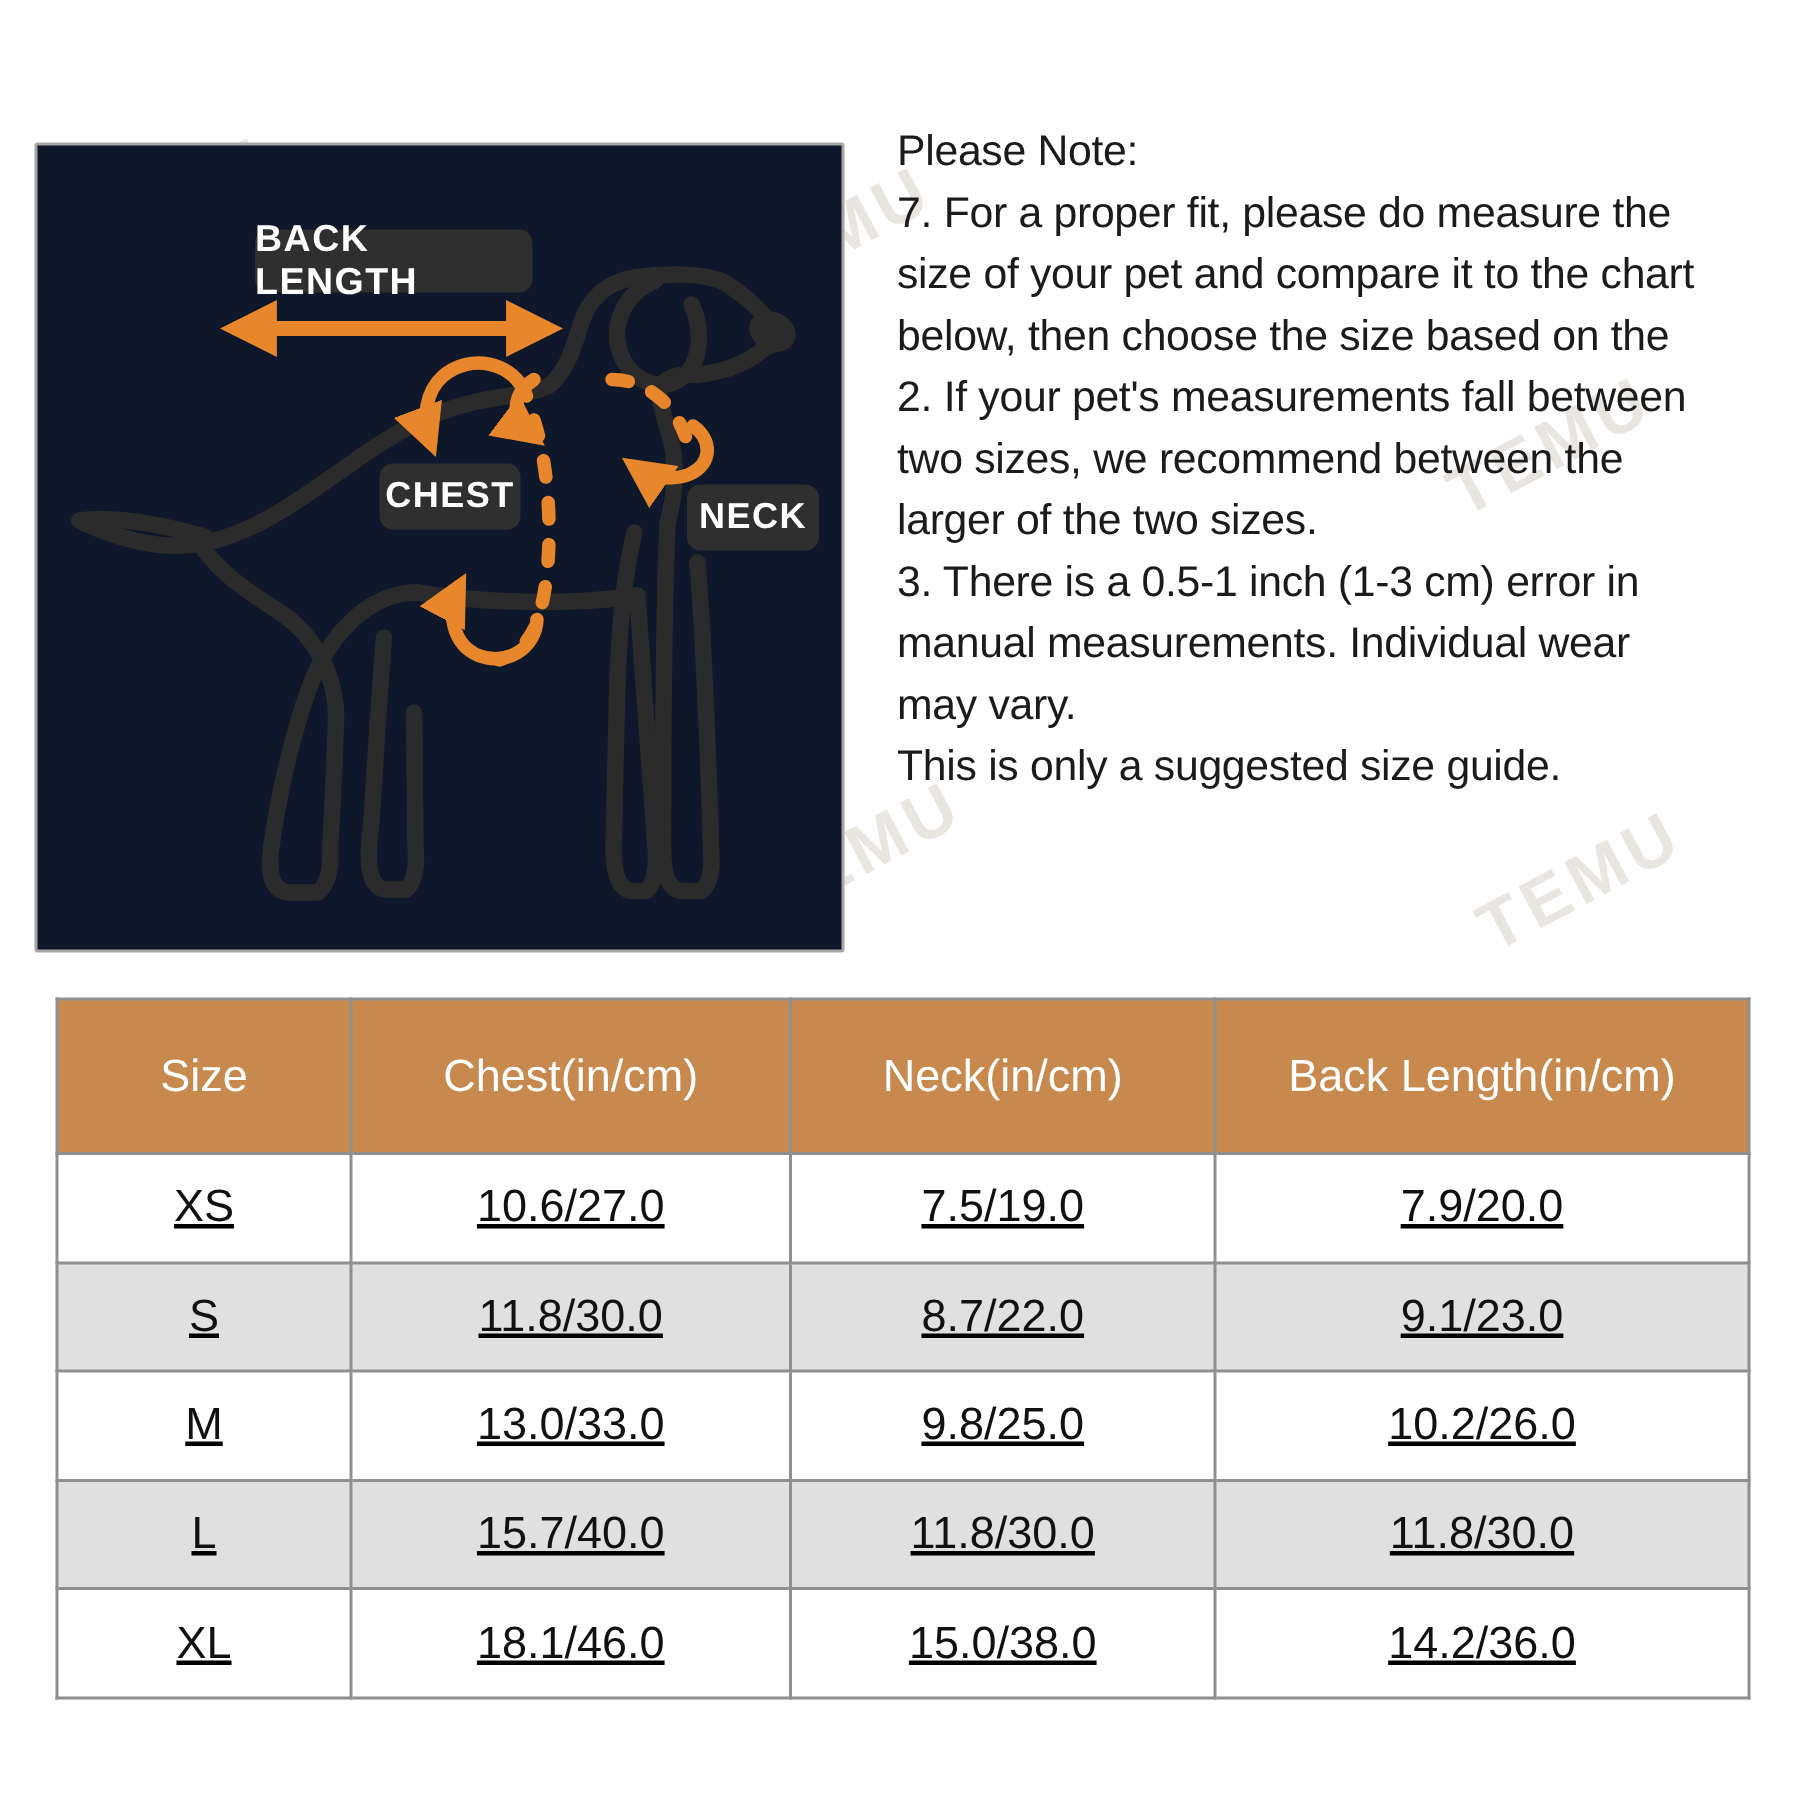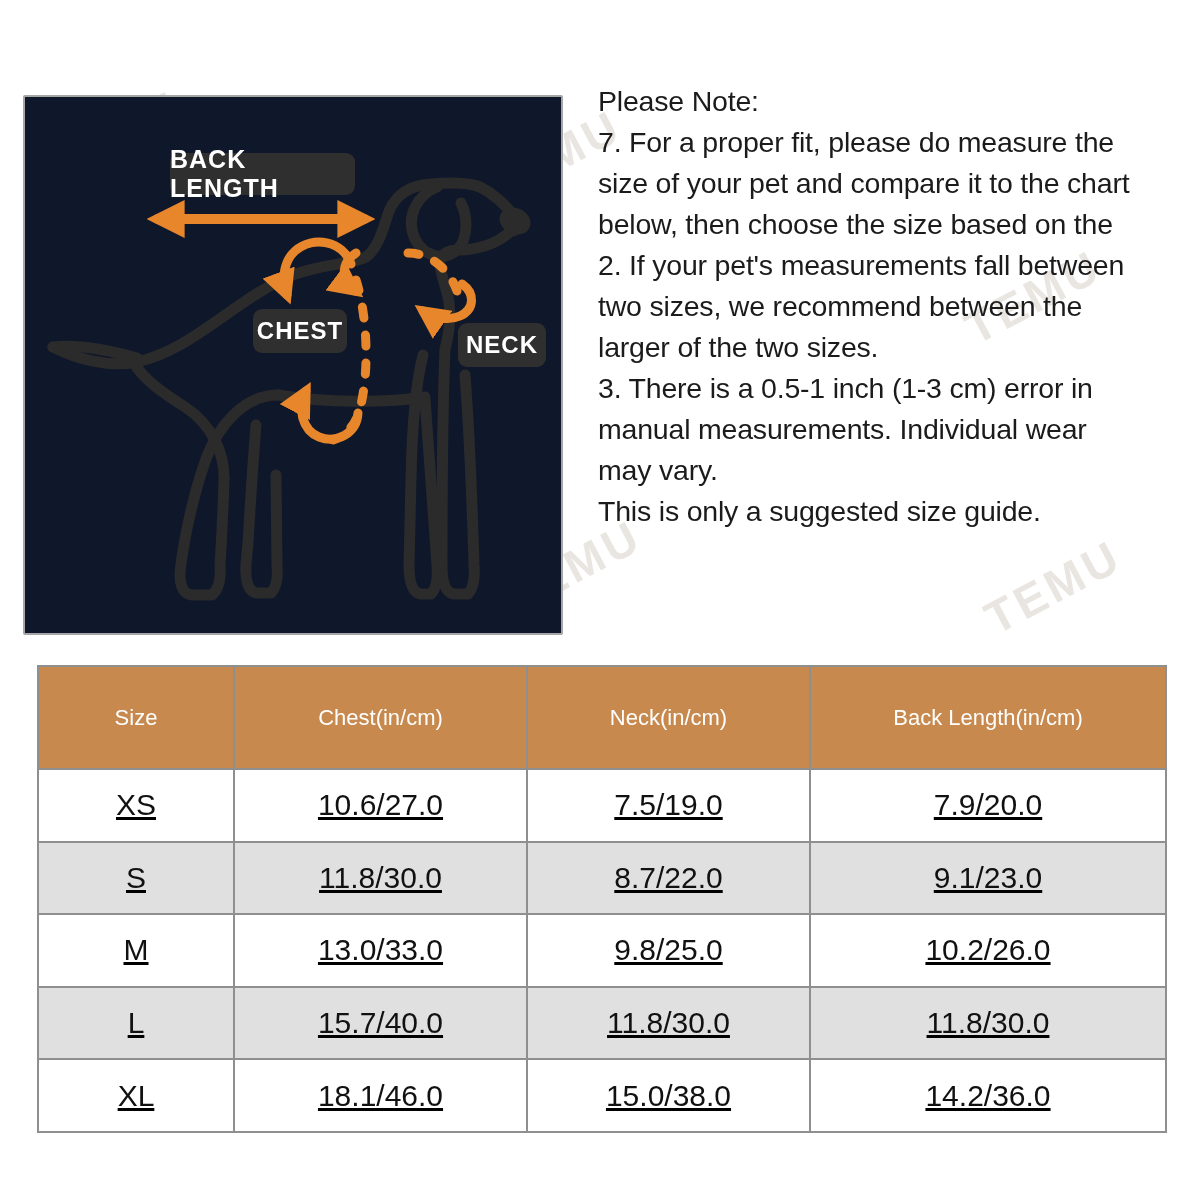--- a/index.html
+++ b/index.html
@@ -36,21 +36,21 @@
   
   .note{position:absolute;left:598px;top:81px;width:600px;color:var(--note-text);}
   .note-line{height:41px;line-height:41px;font-size:28.5px;letter-spacing:-0.2px;white-space:nowrap;}
 
   
   .size-table{position:absolute;left:37px;top:665px;width:1128px;border-collapse:collapse;
       table-layout:fixed;text-align:center;}
   .size-table th,.size-table td{border:2px solid var(--table-border);vertical-align:middle;
       font-weight:normal;padding:0;}
   .size-table thead tr{height:103px;}
-  .size-table thead th{background:var(--header-bg);color:var(--header-text);font-size:22px;}
+  .size-table thead th{background:var(--header-bg);color:var(--header-text);font-size:30px;}
   .size-table tbody tr{height:72.6px;text-decoration:underline;}
   .size-table tbody td{background:#ffffff;color:var(--table-text);font-size:30px;}
   .size-table tbody tr.alt td{background:var(--row-alt-bg);}
   col.c0{width:196px;} col.c1{width:293px;} col.c2{width:283px;} col.c3{width:356px;}
 </style>
 </head>
 <body>
 
 <div id="canvas">
 

